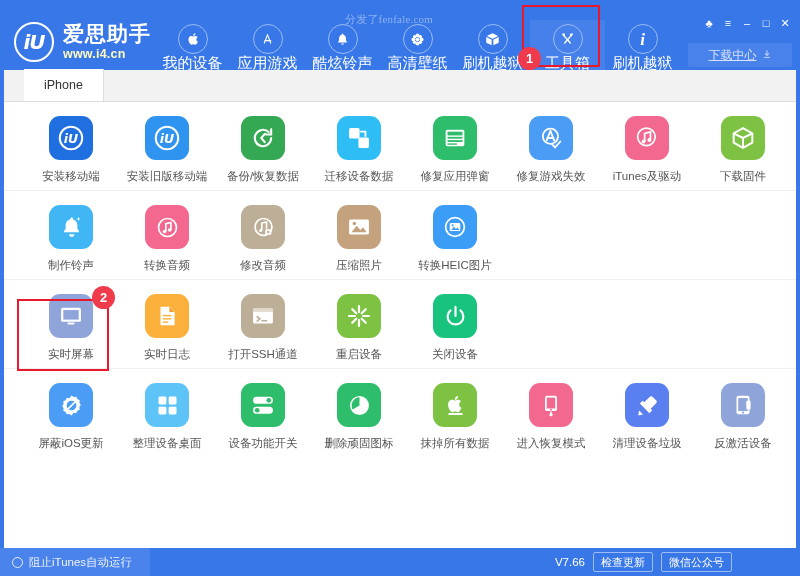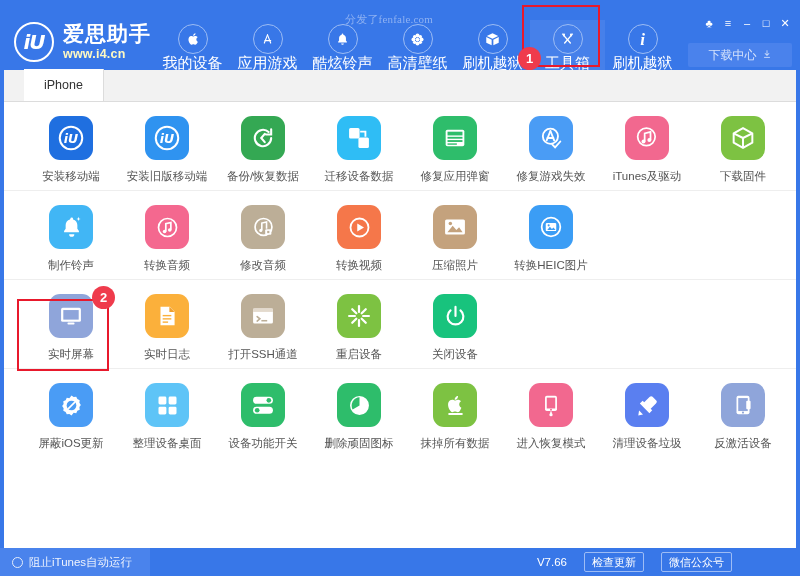--- a/index.html
+++ b/index.html
@@ -43,21 +43,21 @@
   .nav-lbl{font-size:15px;color:#ffffff;white-space:nowrap;}
 
   .wctrls{position:absolute;right:6px;top:3px;display:flex;gap:1px;}
   .wc{
     width:18px;height:16px;display:flex;align-items:center;justify-content:center;
     color:#ffffff;font-size:11px;cursor:pointer;line-height:1;
   }
   .dlbtn{
     position:absolute;right:8px;top:31px;width:104px;height:24px;background:#4a82ec;
     border-radius:2px;display:flex;align-items:center;justify-content:center;gap:5px;
-    color:#d6e3fb;font-size:12px;cursor:pointer;
+    color:#d6e3fb;font-size:12px;cursor:pointer;text-decoration:underline;
   }
 
   
   .panel{position:absolute;left:4px;top:70px;width:792px;height:478px;background:#fff;}
   .tabbar{height:32px;background:#f2f2f2;border-bottom:1px solid #dcdcdc;display:flex;align-items:flex-end;box-sizing:border-box;}
   .tab{
     height:32px;padding:0 20px;display:flex;align-items:center;font-size:12.5px;color:#333;
     background:#ffffff;border-right:1px solid #dcdcdc;box-sizing:border-box;cursor:pointer;margin-left:20px;
   }
 
@@ -84,21 +84,21 @@
   }
 
   
   .status{position:absolute;left:0;bottom:0;width:740px;height:28px;background:#3877e8;}
   .stleft{
     position:absolute;left:0;top:0;height:28px;width:150px;background:#4a83ec;
     display:flex;align-items:center;gap:6px;padding-left:12px;box-sizing:border-box;
   }
   .circ{width:11px;height:11px;border-radius:50%;border:1.4px solid #e4ecfb;box-sizing:border-box;}
   .sttext{font-size:11.5px;color:#eef3fd;white-space:nowrap;}
-  .stright{position:absolute;right:8px;top:0;height:28px;display:flex;align-items:center;gap:17px;}
+  .stright{position:absolute;right:8px;top:0;height:28px;display:flex;align-items:center;gap:8px;}
   .ver{font-size:11.5px;color:#ffffff;}
   .sbtn{
     height:18px;padding:0 7px;border:1px solid #9dbcf5;border-radius:2px;
     display:flex;align-items:center;font-size:11px;color:#ffffff;cursor:pointer;
   }
 </style>
 </head>
 <body>
 
 <div id="app">
@@ -332,29 +332,20 @@
                 <circle cx="12" cy="11.5" r="7.5" stroke="#fff" stroke-width="1.5"></circle>
                 <path d="M10.5 14.5V8l4.2-1v6" stroke="#fff" stroke-width="1.4" fill="none"></path>
                 <circle cx="9.6" cy="14.6" r="1.4" fill="#fff"></circle>
                 <rect x="13.5" y="13.5" width="5.5" height="5" rx="1" fill="#fff"></rect>
                 <rect x="15.3" y="15" width="1.9" height="2" fill="#bcae97"></rect>
               </svg>
           </div>
           <div class="cell-lbl">修改音频</div>
         </div>
         <div class="cell">
-          <div class="tile" style="background:#f5774a">
-            <svg width="27" height="27" viewBox="0 0 24 24" fill="none">
-                <circle cx="12" cy="12" r="8" stroke="#fff" stroke-width="1.6"></circle>
-                <path d="M10 8.4 16 12l-6 3.6z" fill="#fff"></path>
-              </svg>
-          </div>
-          <div class="cell-lbl">转换视频</div>
-        </div>
-        <div class="cell">
           <div class="tile" style="background:#c4a27d">
             <svg width="28" height="28" viewBox="0 0 24 24">
                 <rect x="3.5" y="5.5" width="17" height="13" rx="1.3" fill="#fff"></rect>
                 <path d="M5.5 16.5 10 11l3.2 3.6 2.3-2.4 3 4.3z" fill="#c4a27d"></path>
                 <circle cx="8" cy="9" r="1.5" fill="#c4a27d"></circle>
               </svg>
           </div>
           <div class="cell-lbl">压缩照片</div>
         </div>
         <div class="cell">

